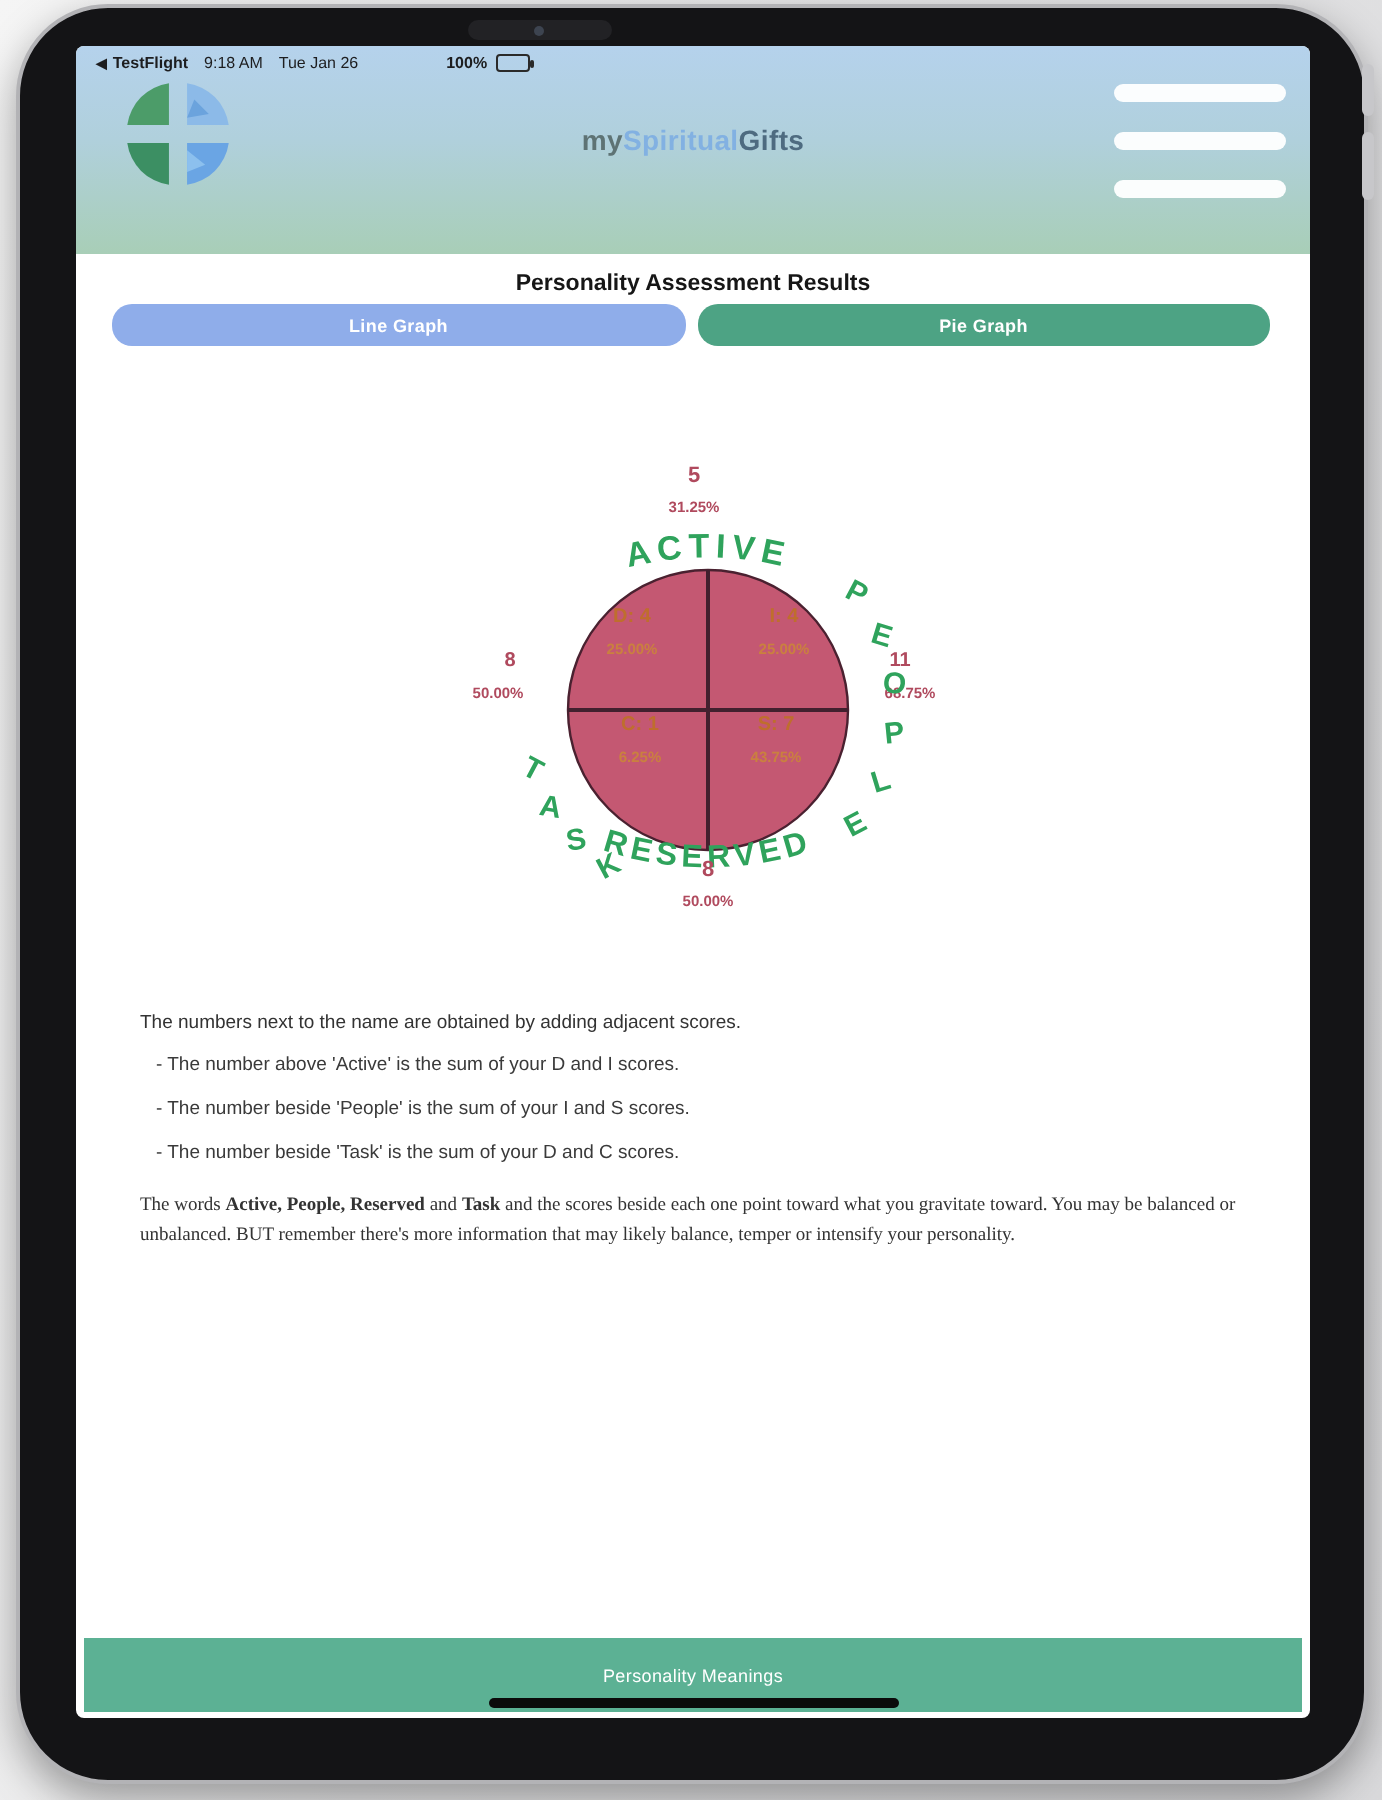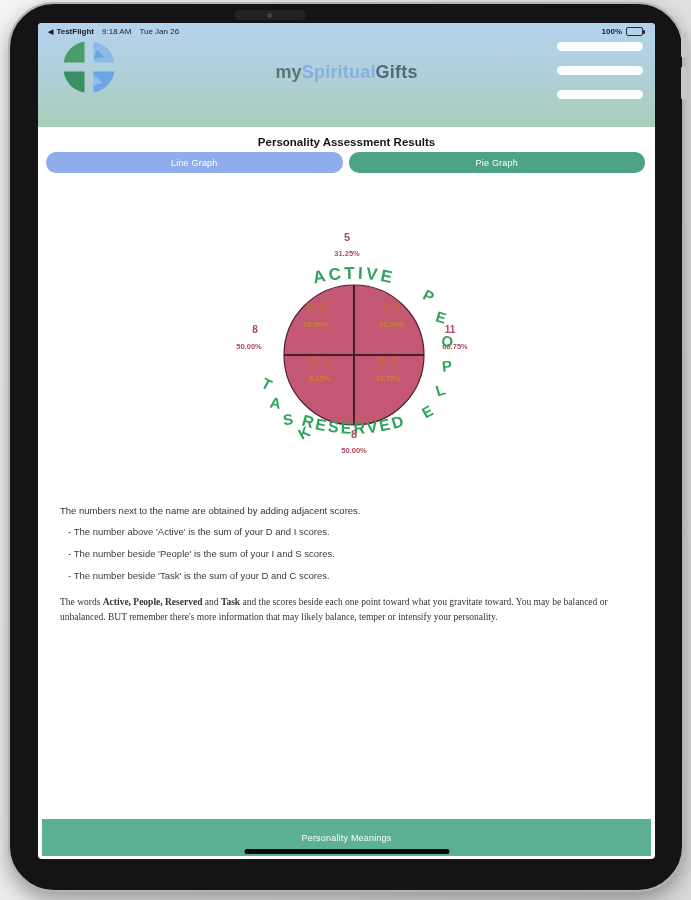--- a/index.html
+++ b/index.html
@@ -17,44 +17,44 @@
   }
   .side-btn{position:absolute;right:-5px;width:6px;background:#c7c7ca;border-radius:3px;}
   .camera{position:absolute;left:224px;top:6px;width:72px;height:10px;border-radius:5px;background:#222225;}
   .cam-dot{position:absolute;left:33px;top:3px;width:5px;height:5px;border-radius:50%;background:#3d4450;}
   .screen{
     position:absolute;left:28px;right:27px;top:19px;bottom:31px;
     background:#ffffff;border-radius:4px;overflow:hidden;
   }
   
   .hero{height:104px;background:linear-gradient(180deg,#b5d2ec 0%,#b0d0dc 45%,#a8ceb7 100%);position:relative;}
-  .statusbar{display:flex;justify-content:space-between;align-items:center;padding:4px 12px 0 10px;font-size:8px;color:#1d1d1f;}
+  .statusbar{display:flex;align-items:center;padding:4px 12px 0 10px;font-size:8px;color:#1d1d1f;gap:44px;}
   .sb-left{display:flex;gap:8px;align-items:center;}
   .sb-back{display:flex;gap:3px;align-items:center;cursor:default;font-weight:700;}
   .sb-chev{font-size:7px;}
   .sb-right{display:flex;gap:4px;align-items:center;font-weight:600;}
   .battery{width:17px;height:9px;border:1px solid #2a2a2a;border-radius:2px;position:relative;padding:1px;box-sizing:border-box;}
   .battery .fill{width:100%;height:100%;background:#3fae5f;border-radius:1px;}
   .battery .nub{position:absolute;right:-3px;top:2px;width:2px;height:4px;background:#2a2a2a;border-radius:1px;}
   .hero-row{position:relative;height:86px;}
   .logo{position:absolute;left:22px;top:2px;}
-  .brand{position:absolute;left:0;right:0;top:26px;text-align:center;font-size:18px;font-weight:700;letter-spacing:.2px;}
+  .brand{position:absolute;left:0;right:0;top:26px;text-align:center;font-size:14px;font-weight:700;letter-spacing:.2px;}
   .brand .b1{color:#5e7374;}
   .brand .b2{color:#82b1e2;}
   .brand .b3{color:#4e6b80;}
   .menu{position:absolute;right:12px;top:6px;width:86px;cursor:pointer;}
   .menu .bar{height:9px;border-radius:4.5px;background:rgba(255,255,255,.95);margin-bottom:15px;}
   
-  .content{padding:0 22px;}
+  .content{padding:0 32px;}
   .page-title{margin-top:9px;text-align:center;font-size:11.5px;font-weight:700;color:#161616;}
   .hint-row{margin-top:5px;display:flex;justify-content:space-between;align-items:center;height:28px;}
   .hint{font-size:9.5px;font-style:italic;color:#43a066;}
   .share-btn{width:27px;height:27px;border:none;border-radius:50%;background:#2fa476;display:flex;align-items:center;justify-content:center;cursor:pointer;padding:0;margin-right:-10px;}
   .tabs{margin-top:4px;display:flex;gap:6px;margin-left:-14px;margin-right:-12px;}
-  .tab{flex:1;height:21px;border:none;border-radius:10px;color:#fff;font-size:9px;font-weight:400;font-family:inherit;cursor:pointer;letter-spacing:.2px;}
+  .tab{flex:1;height:21px;border:none;border-radius:10px;color:#fff;font-size:9px;font-weight:700;font-family:inherit;cursor:pointer;letter-spacing:.2px;}
   .tab.blue{background:#8fadea;}
   .tab.green{background:#4da384;}
   
   .chart-holder{margin-top:52px;text-align:center;}
   .chart-holder svg{margin-left:14px;}
   
   .notes{margin-top:36px;font-size:9.5px;color:#333;}
   .note-intro{margin:0 0 10px 0;}
   .note-bullet{margin:0 0 11px 8px;color:#3a3a3a;}
   .summary{margin:14px 2px 0 0;line-height:1.55;color:#333;font-family:Liberation Serif, serif;}

